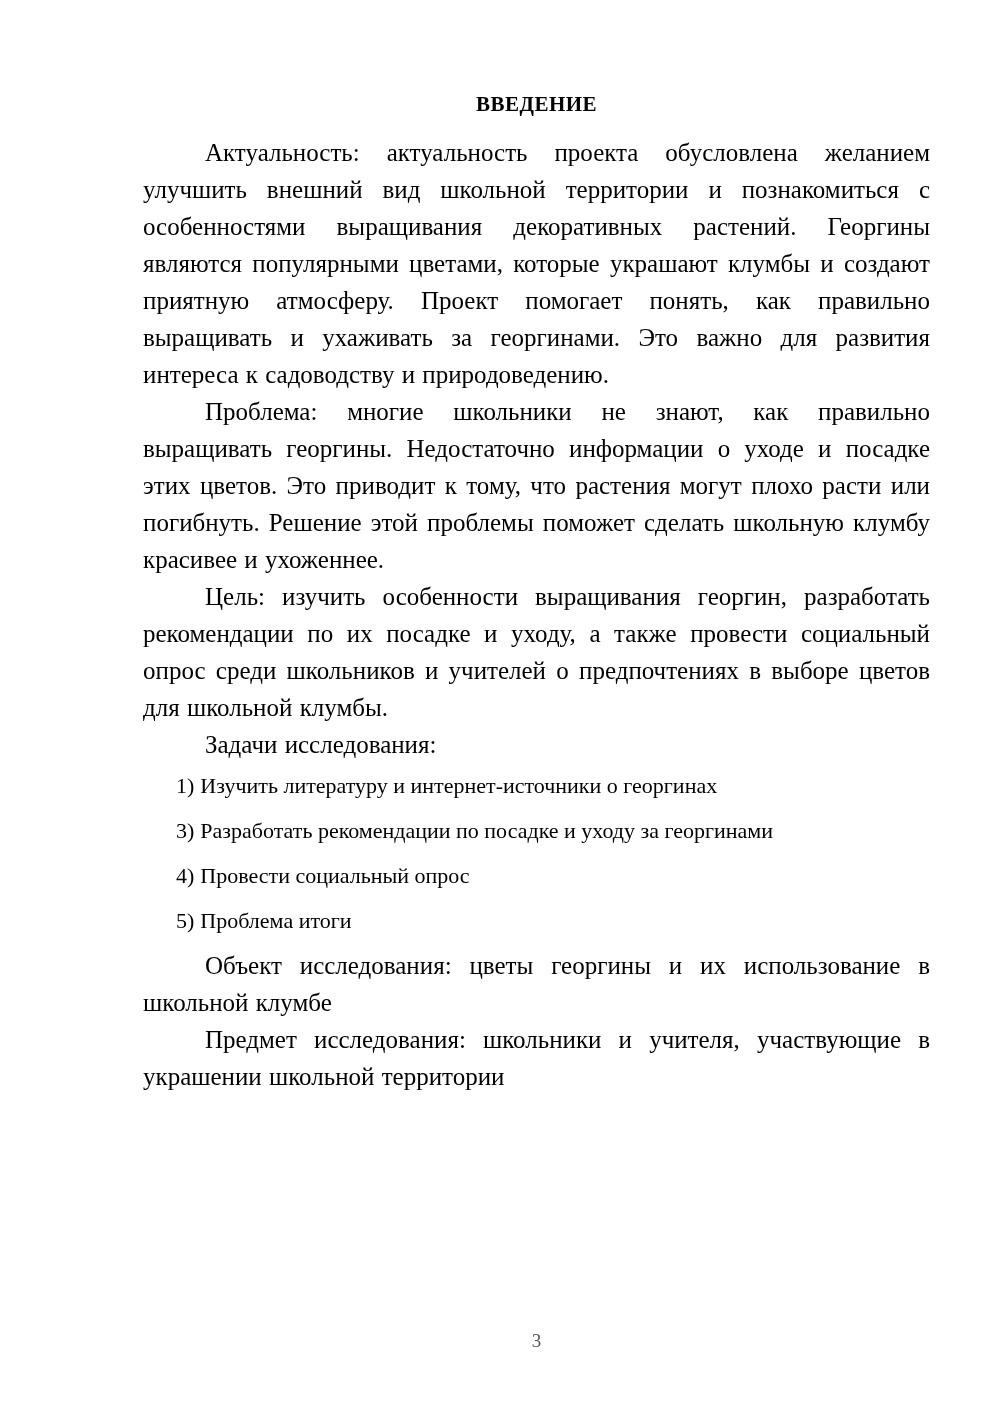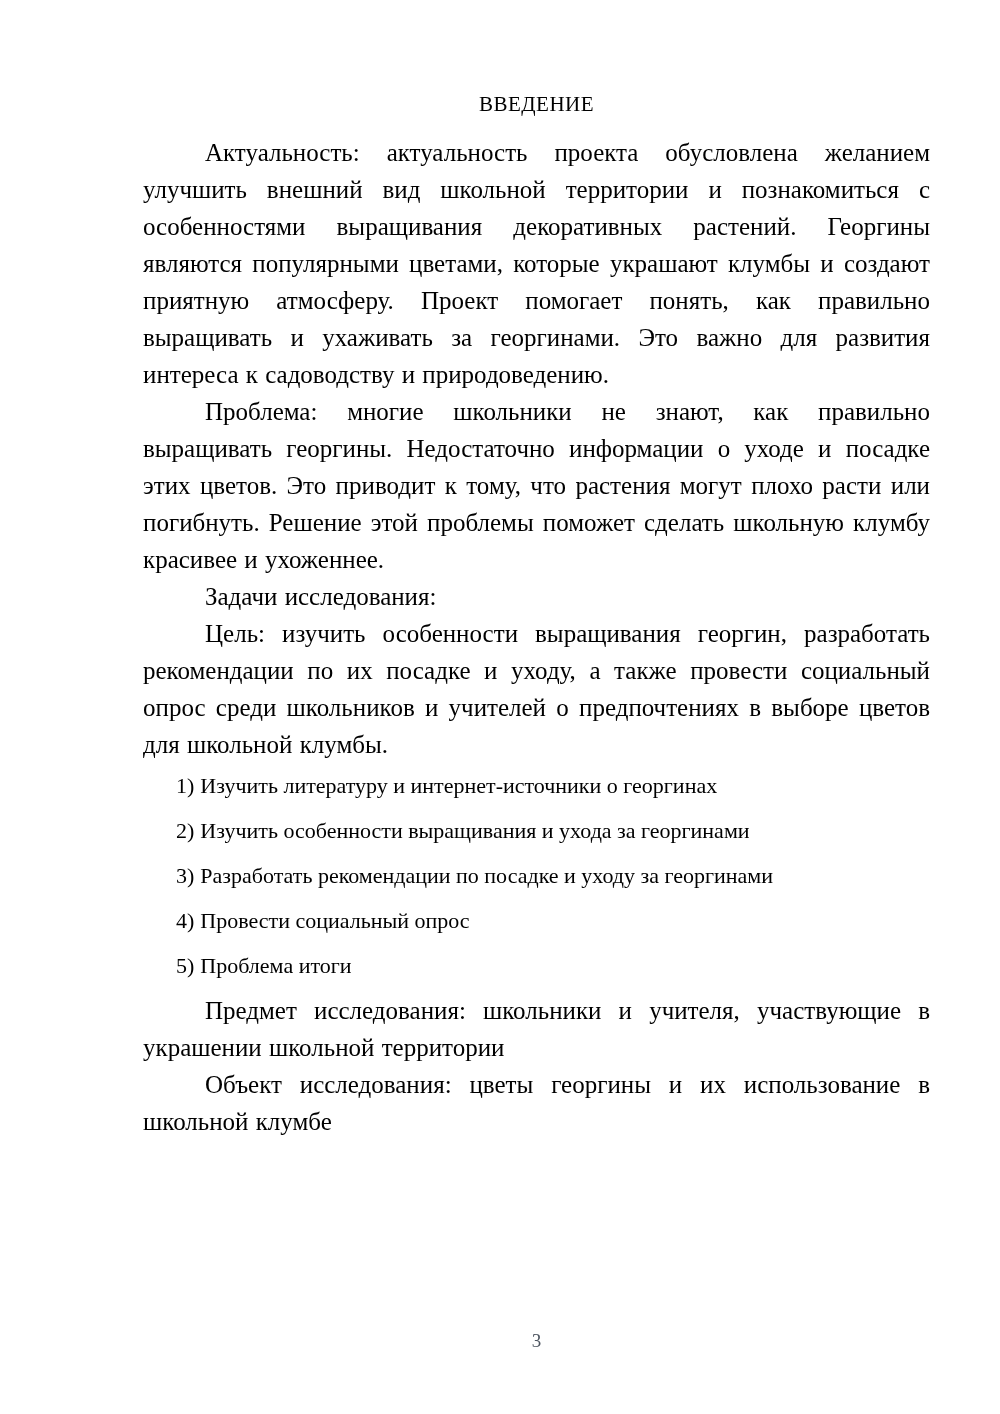--- a/index.html
+++ b/index.html
@@ -10,21 +10,21 @@
     position: relative;
     font-family: "Liberation Serif", "DejaVu Serif", serif;
     color: #000000;
     overflow: hidden;
   }
   .page {
     padding: 92px 70px 0 143px;
   }
   .doc-title {
     text-align: center;
-    font-weight: normal;
+    font-weight: bold;
     font-size: 21px;
     letter-spacing: 0.5px;
     margin-bottom: 17px;
   }
   p.para {
     font-size: 25px;
     line-height: 37px;
     text-align: justify;
     text-indent: 62px;
     word-spacing: 1px;
@@ -56,42 +56,39 @@
 <body>
 
 <div class="page">
 
   <h1 class="doc-title">ВВЕДЕНИЕ</h1>
 
   <p class="para">Актуальность: актуальность проекта обусловлена желанием улучшить внешний вид школьной территории и познакомиться с особенностями выращивания декоративных растений. Георгины являются популярными цветами, которые украшают клумбы и создают приятную атмосферу. Проект помогает понять, как правильно выращивать и ухаживать за георгинами. Это важно для развития интереса к садоводству и природоведению.</p>
 
   <p class="para">Проблема: многие школьники не знают, как правильно выращивать георгины. Недостаточно информации о уходе и посадке этих цветов. Это приводит к тому, что растения могут плохо расти или погибнуть. Решение этой проблемы поможет сделать школьную клумбу красивее и ухоженнее.</p>
 
+  <p class="para">Цель: изучить особенности выращивания георгин, разработать рекомендации по их посадке и уходу, а также провести социальный опрос среди школьников и учителей о предпочтениях в выборе цветов для школьной клумбы.</p>
+
   <p class="para">Задачи исследования:</p>
-
-  <p class="para">Цель: изучить особенности выращивания георгин, разработать рекомендации по их посадке и уходу, а также провести социальный опрос среди школьников и учителей о предпочтениях в выборе цветов для школьной клумбы.</p>
 
   <div class="tasks">
     <div class="task">
       <span class="task-number">1)</span><span>Изучить литературу и интернет-источники о георгинах</span>
-    </div>
-    <div class="task">
-      <span class="task-number">2)</span><span>Изучить особенности выращивания и ухода за георгинами</span>
     </div>
     <div class="task">
       <span class="task-number">3)</span><span>Разработать рекомендации по посадке и уходу за георгинами</span>
     </div>
     <div class="task">
       <span class="task-number">4)</span><span>Провести социальный опрос</span>
     </div>
     <div class="task">
       <span class="task-number">5)</span><span>Проблема итоги</span>
     </div>
   </div>
 
+  <p class="para">Объект исследования: цветы георгины и их использование в школьной клумбе</p>
+
   <p class="para">Предмет исследования: школьники и учителя, участвующие в украшении школьной территории</p>
-
-  <p class="para">Объект исследования: цветы георгины и их использование в школьной клумбе</p>
 
 
 </div>
 
 <div class="page-number">3</div>
 
 </body></html>

